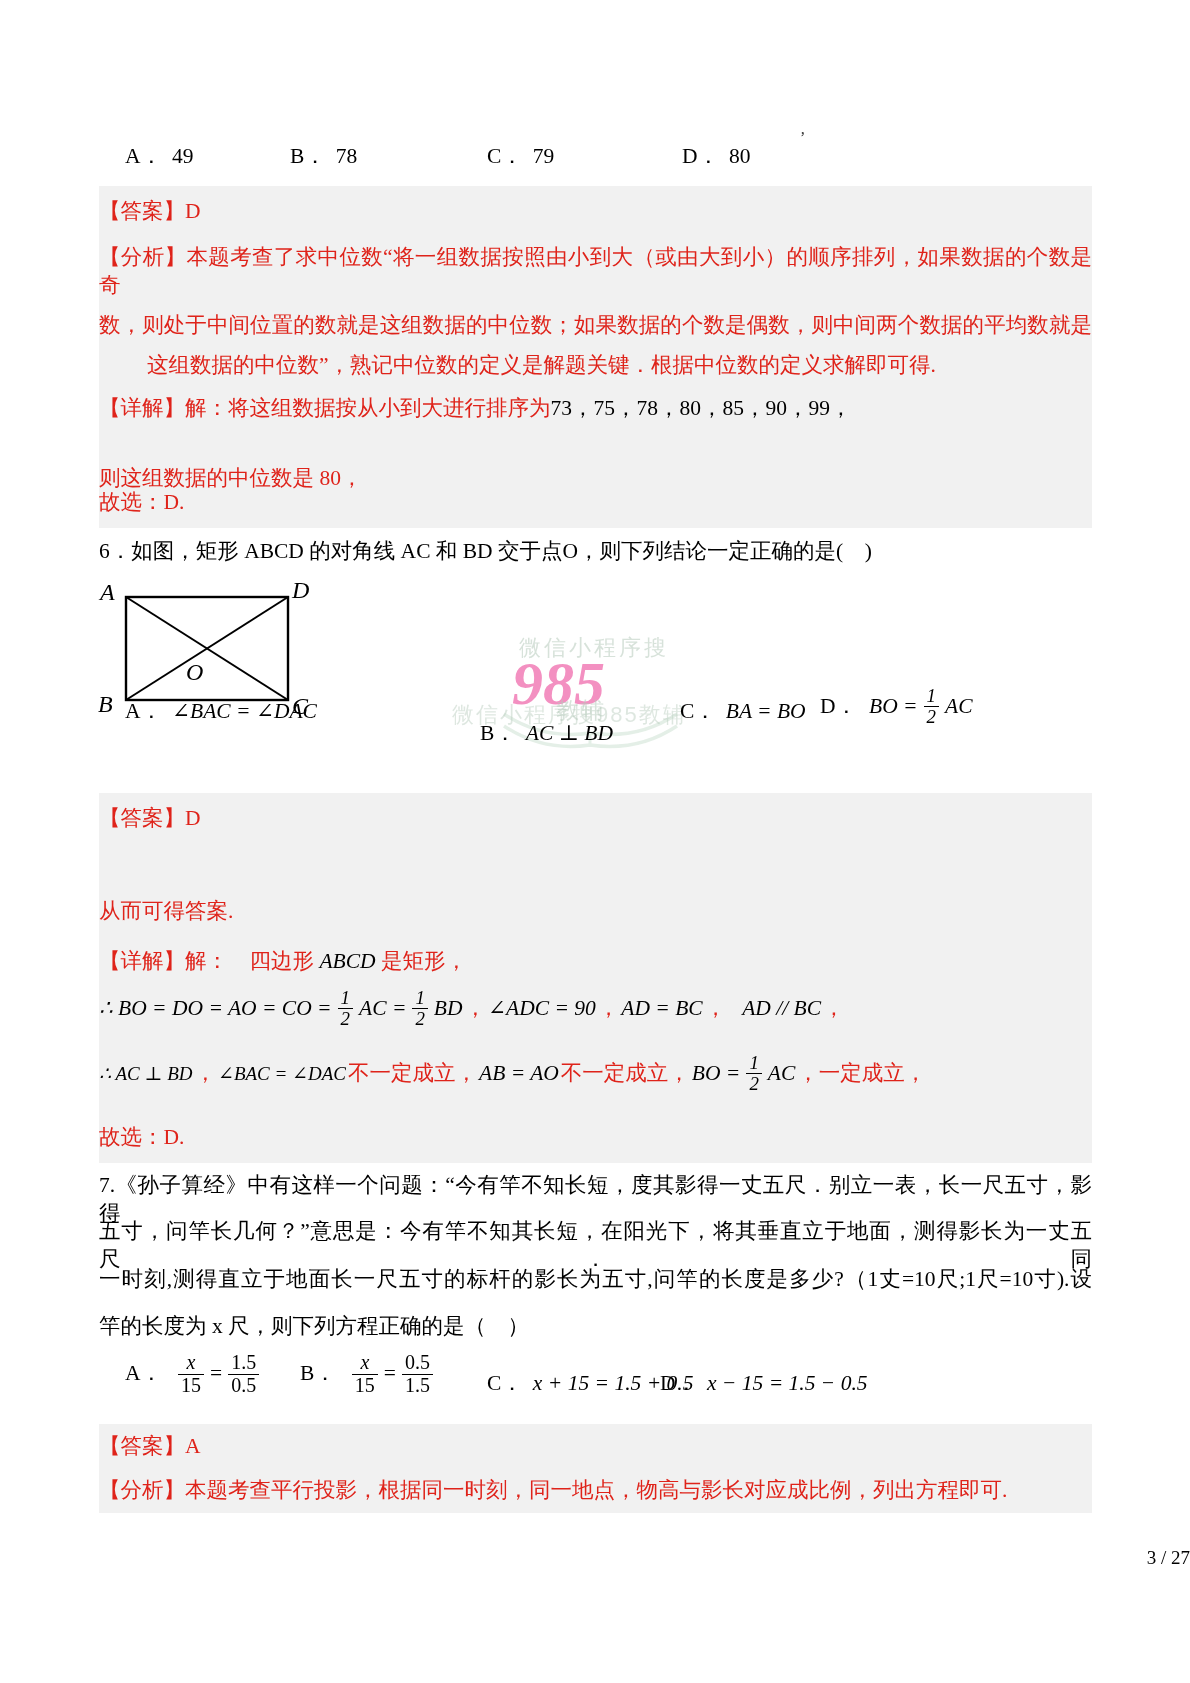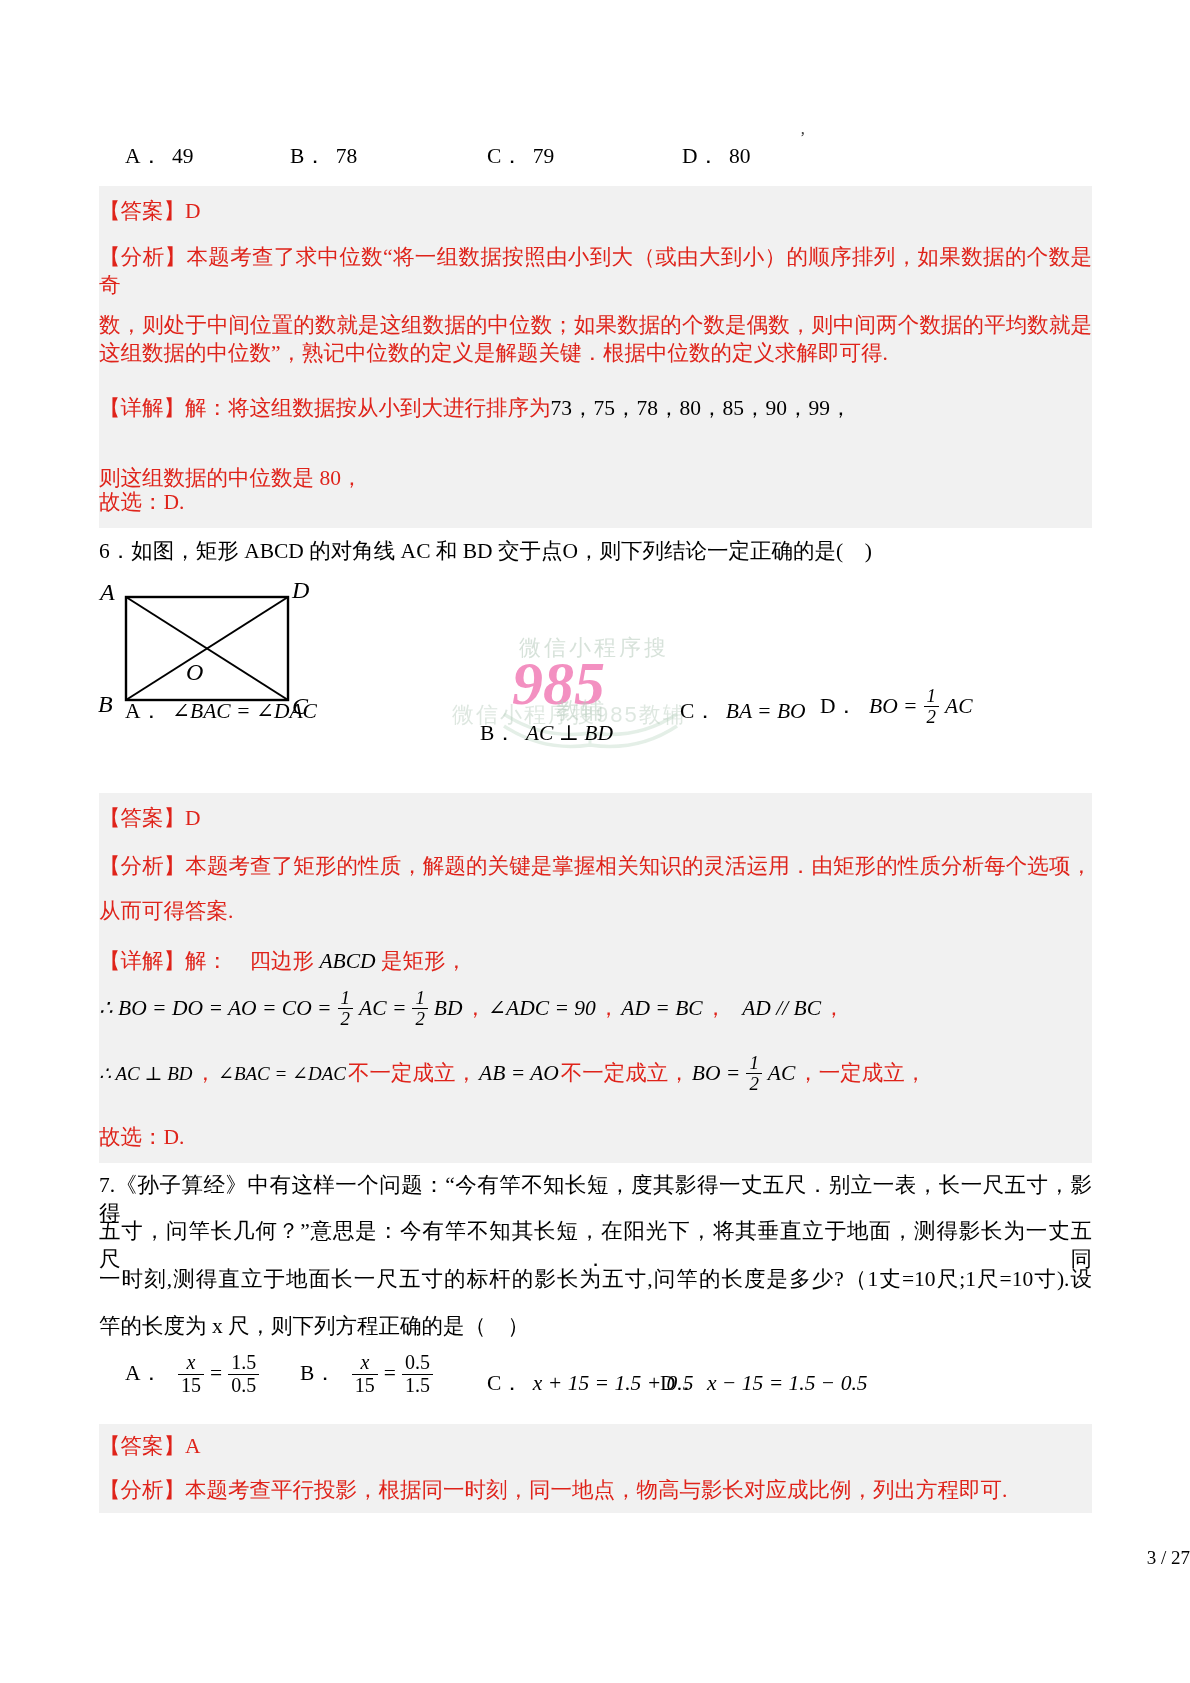--- a/index.html
+++ b/index.html
@@ -41,21 +41,21 @@
 
   <div class="t" style="left:125px;top:143px;"><span class="opt-label">A．</span><span>49</span></div>
   <div class="t" style="left:290px;top:143px;"><span class="opt-label">B．</span><span>78</span></div>
   <div class="t" style="left:487px;top:143px;"><span class="opt-label">C．</span><span>79</span></div>
   <div class="t" style="left:682px;top:143px;"><span class="opt-label">D．</span><span>80</span></div>
   <div class="t" style="left:800px;top:128px;font-size:16px;color:#333;">’</div>
 
   <div class="t red" style="left:99px;top:198px;"><span>【答案】</span><span class="math" style="font-style:normal;">D</span></div>
   <div class="t red just" style="top:244px;">【分析】本题考查了求中位数“将一组数据按照由小到大（或由大到小）的顺序排列，如果数据的个数是奇</div>
   <div class="t red just" style="top:312px;">数，则处于中间位置的数就是这组数据的中位数；如果数据的个数是偶数，则中间两个数据的平均数就是</div>
-  <div class="t red left99" style="top:340px;">这组数据的中位数”，熟记中位数的定义是解题关键．根据中位数的定义求解即可得.</div>
+  <div class="t red left99" style="top:352px;padding-left:48px;">这组数据的中位数”，熟记中位数的定义是解题关键．根据中位数的定义求解即可得.</div>
   <div class="t left99" style="top:395px;"><span class="red">【详解】解：将这组数据按从小到大进行排序为</span><span>73，75，78，80，85，90，99，</span></div>
   <div class="t red left99" style="top:465px;">则这组数据的中位数是 80，</div>
   <div class="t red left99" style="top:489px;">故选：D.</div>
 
   <div class="t left99" style="top:538px;">6．如图，矩形 ABCD 的对角线 AC 和 BD 交于点O，则下列结论一定正确的是(　)</div>
 
   <svg style="position:absolute;left:86px;top:558px;" width="240" height="170" viewBox="0 0 240 170">
     <rect x="40" y="39" width="162" height="103" fill="none" stroke="#000" stroke-width="2.4"></rect>
     <line x1="40" y1="39" x2="202" y2="142" stroke="#000" stroke-width="2"></line>
     <line x1="40" y1="142" x2="202" y2="39" stroke="#000" stroke-width="2"></line>
@@ -73,21 +73,20 @@
     <span class="opt-label">D．</span>
     <span class="math">BO =</span>
     <span class="frac">
         <span class="num">1</span>
         <span class="den">2</span>
       </span>
     <span class="math">AC</span>
   </div>
 
   <div class="t red" style="left:99px;top:805px;"><span>【答案】</span><span style="font-style:normal;" class="math">D</span></div>
-  <div class="t red just" style="top:853px;">【分析】本题考查了矩形的性质，解题的关键是掌握相关知识的灵活运用．由矩形的性质分析每个选项，</div>
   <div class="t red left99" style="top:898px;">从而可得答案.</div>
   <div class="t left99" style="top:948px;"><span class="red">【详解】解：　四边形 </span><span class="math">ABCD</span><span class="red"> 是矩形，</span></div>
 
   <div class="t mrow" style="left:99px;top:988px;">
     <span class="math">∴ BO = DO = AO = CO =</span>
     <span class="frac">
         <span class="num">1</span>
         <span class="den">2</span>
       </span>
     <span class="math">AC =</span>

